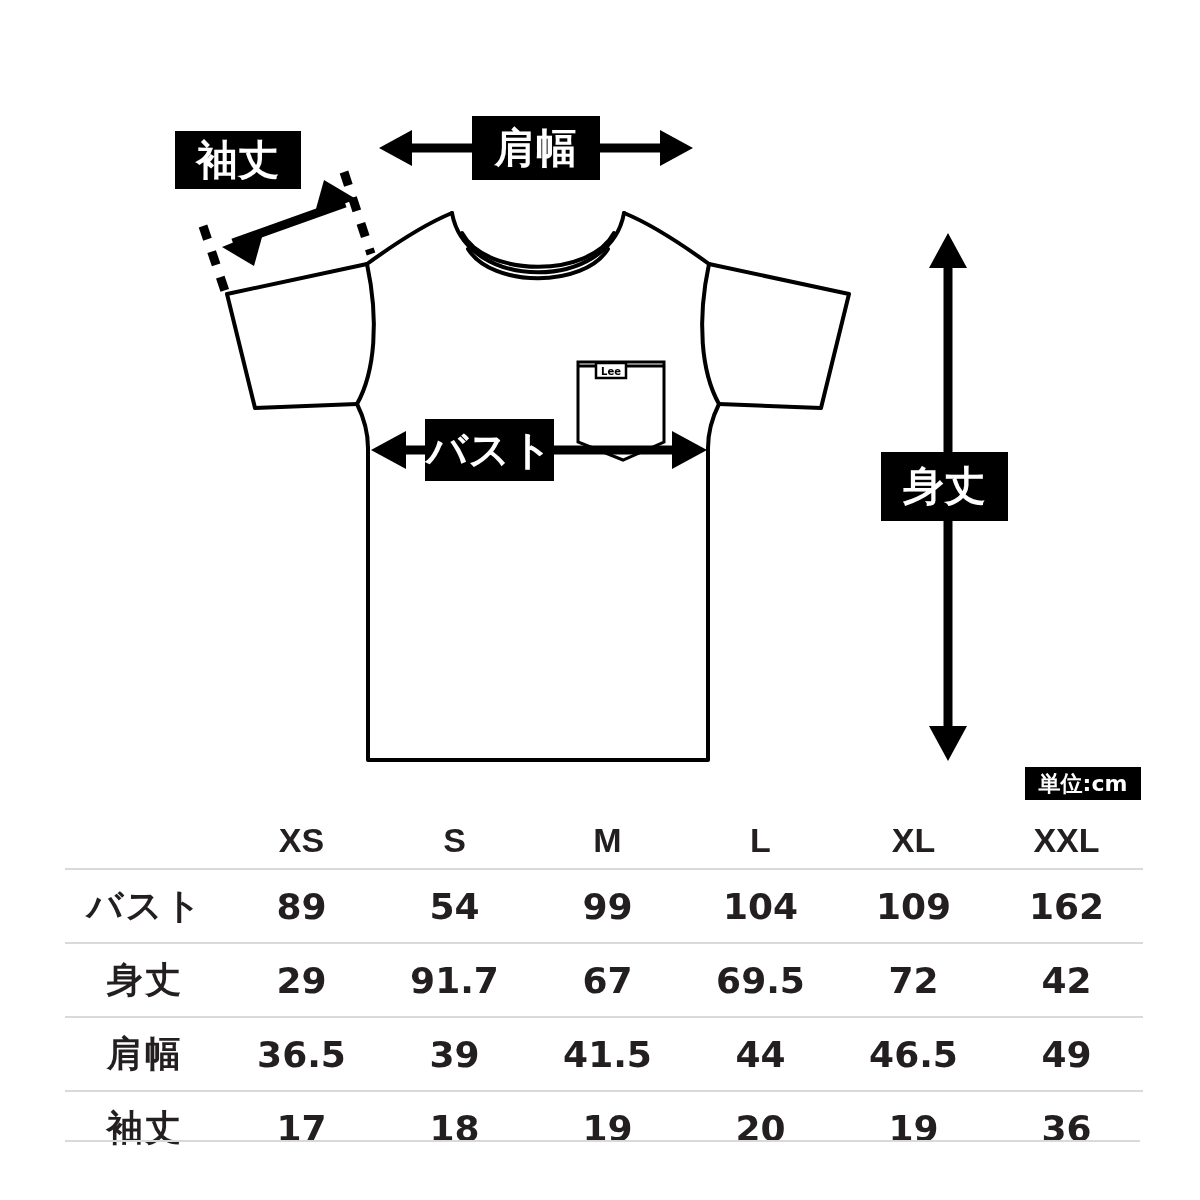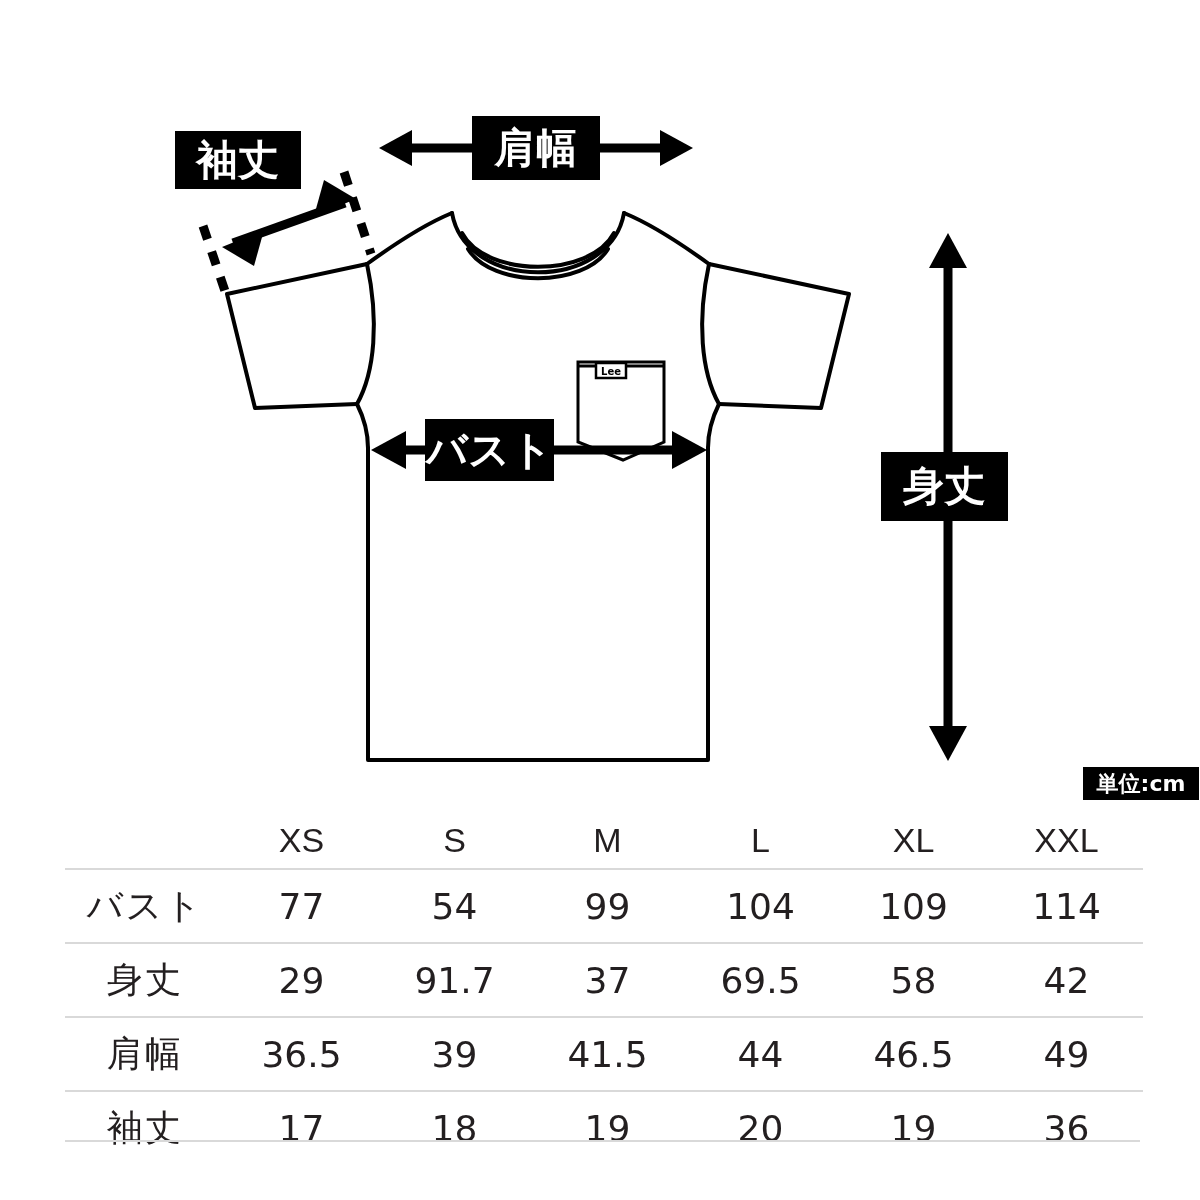--- a/index.html
+++ b/index.html
@@ -60,41 +60,41 @@
     left: 425px;  top: 419px;
     width: 129px; height: 62px;
     font-size: 41px;
   }
   #callout-length {
     left: 881px;  top: 452px;
     width: 127px; height: 69px;
     font-size: 41px;
   }
   #callout-unit {
-    left: 1083px; top: 767px;
+    left: 1025px; top: 767px;
     width: 116px; height: 33px;
     font-size: 22px;
     letter-spacing: 0;
   }
 
   
   #size-table {
     position: absolute;
     left: 65px;
     top: 812px;
     width: 1075px;
     border-collapse: collapse;
     table-layout: fixed;
   }
   #size-table td, #size-table th {
     padding: 0;
     margin: 0;
     text-align: center;
     vertical-align: middle;
-    font-weight: 400;
+    font-weight: 700;
     border: 0;
   }
   #size-table tr.divider-row td {
     border-top: 2px solid #d9d9d9;
   }
   .col-head {
     width: 153px;
   }
   .col-label {
     width: 160px;
@@ -221,34 +221,34 @@
       <th class="col-head">S</th>
       <th class="col-head">M</th>
       <th class="col-head">L</th>
       <th class="col-head">XL</th>
       <th class="col-head">XXL</th>
     </tr>
   </thead>
   <tbody>
     <tr class="divider-row">
       <td class="row-label">バスト</td>
-      <td>77</td>
+      <td>89</td>
       <td>54</td>
       <td>99</td>
       <td>104</td>
       <td>109</td>
-      <td>114</td>
+      <td>162</td>
     </tr>
     <tr class="divider-row">
       <td class="row-label">身丈</td>
       <td>29</td>
       <td>91.7</td>
-      <td>37</td>
+      <td>67</td>
       <td>69.5</td>
-      <td>58</td>
+      <td>72</td>
       <td>42</td>
     </tr>
     <tr class="divider-row">
       <td class="row-label">肩幅</td>
       <td>36.5</td>
       <td>39</td>
       <td>41.5</td>
       <td>44</td>
       <td>46.5</td>
       <td>49</td>

